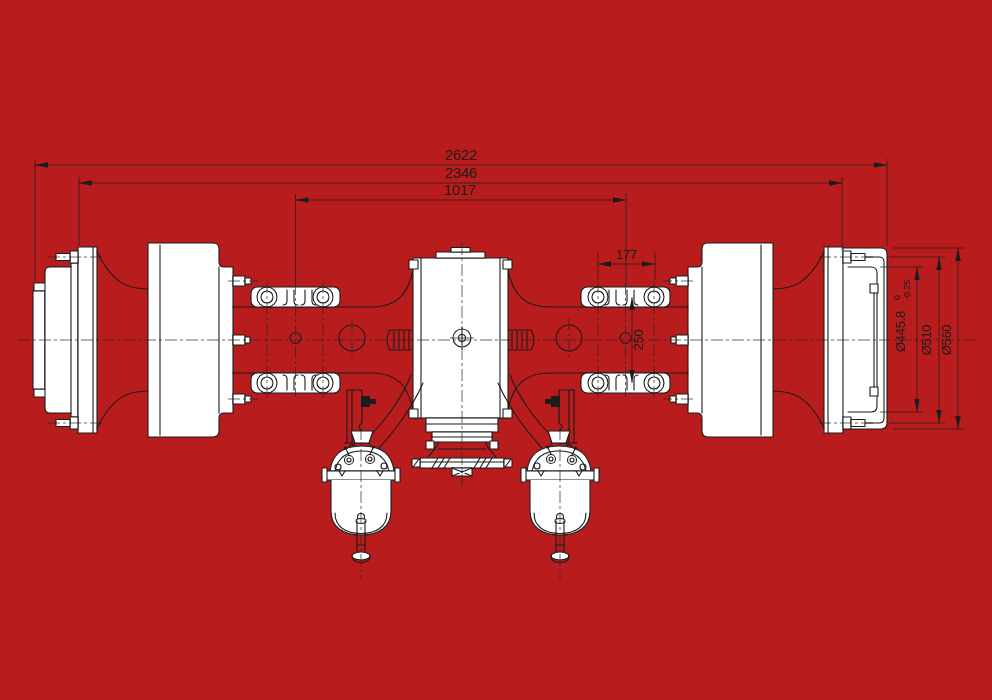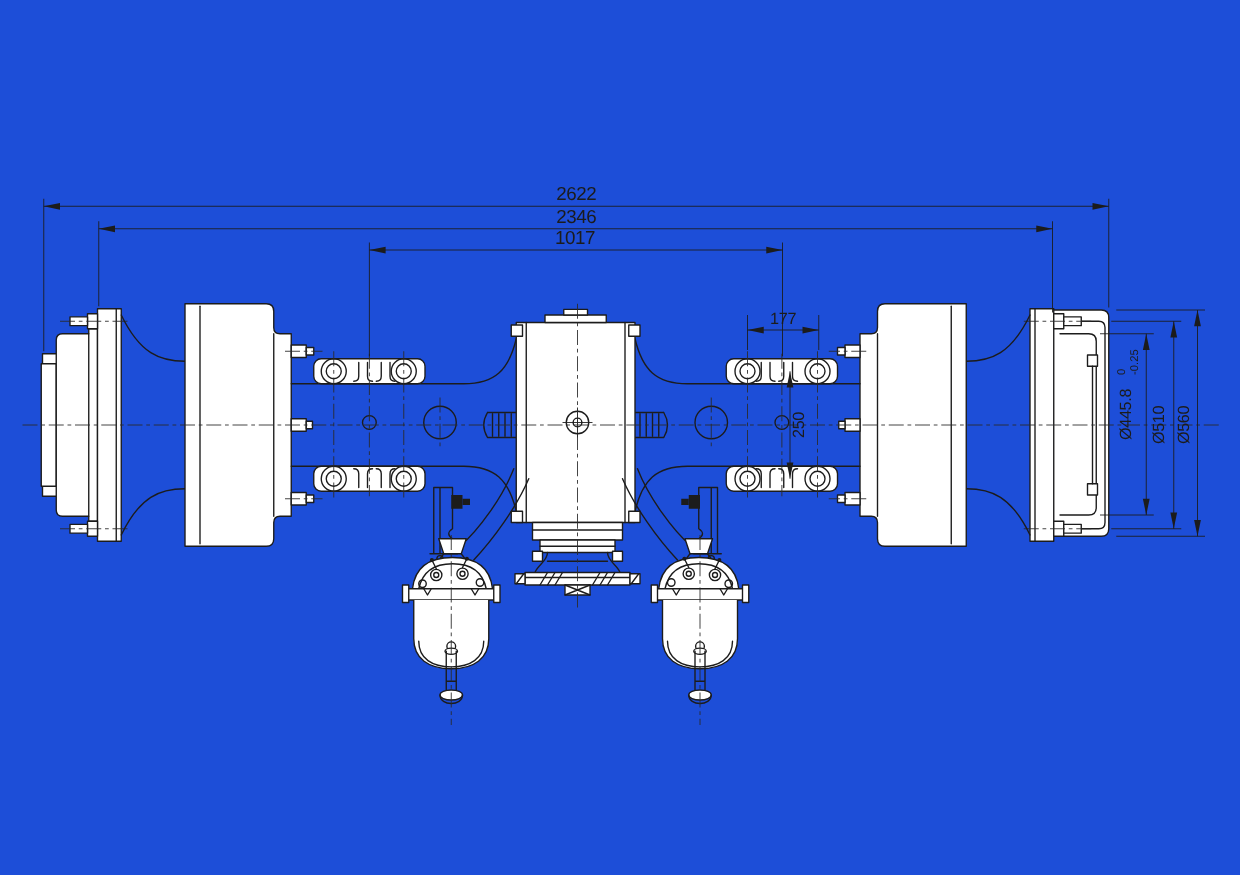--- a/index.html
+++ b/index.html
@@ -1,16 +1,16 @@
 <!DOCTYPE html>
 <html><head>
 <meta charset="utf-8">
 <style>
   html,body{margin:0;padding:0;background:#fff;}
-  .sheet{width:992px;height:700px;position:relative;background:#1d4ed8;overflow:hidden;}
+  .sheet{width:992px;height:700px;position:relative;background:#b91c1c;overflow:hidden;}
   svg text{font-family:"Liberation Sans", sans-serif;fill:#1c1c1c;}
   .dimtxt{font-size:15px;letter-spacing:-0.3px;}
   .dimtxt-s{font-size:13px;letter-spacing:-0.3px;}
   .toltxt{font-size:9px;}
   .ol{stroke:#1c1c1c;stroke-width:1.1;fill:none;stroke-linecap:round;stroke-linejoin:round;}
   .olw{stroke:#1c1c1c;stroke-width:1.1;fill:#ffffff;stroke-linejoin:round;}
   .thin{stroke:#1c1c1c;stroke-width:0.7;fill:none;}
   .cl{stroke:#2a2a2a;stroke-width:0.7;fill:none;stroke-dasharray:12 3 3 3;}
   .fillb{fill:#1c1c1c;stroke:none;}
 </style>

